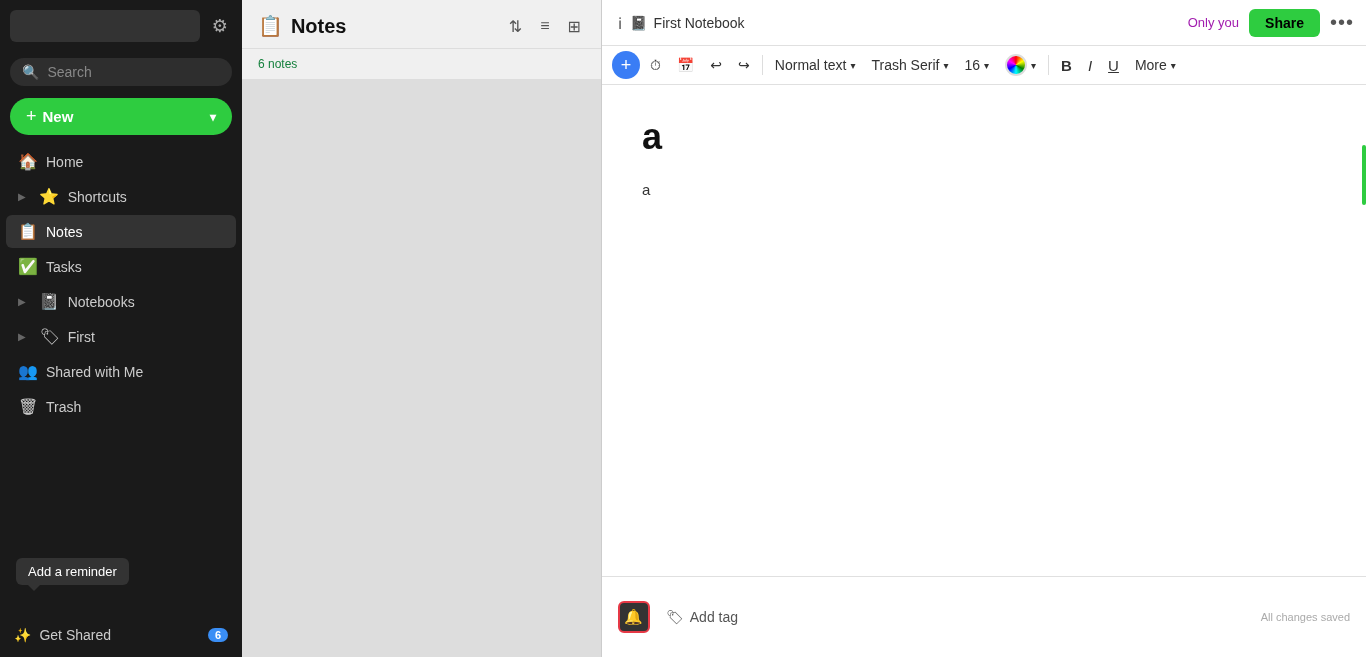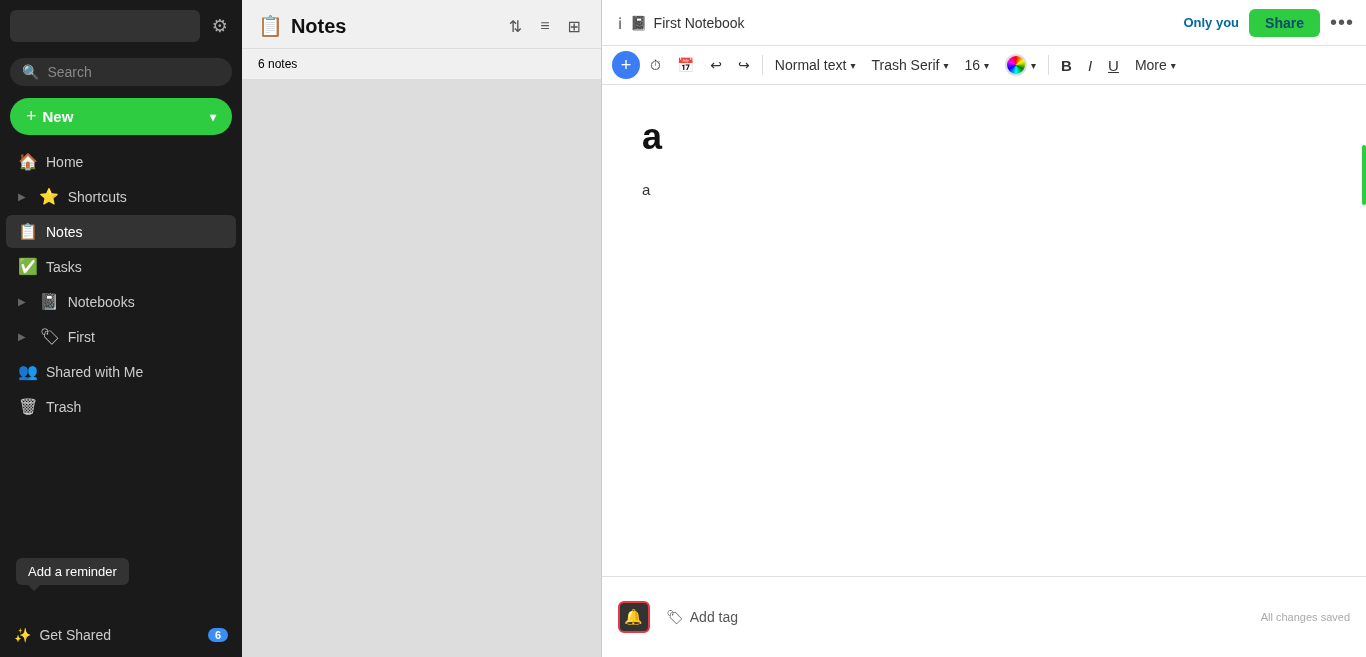--- a/index.html
+++ b/index.html
@@ -221,21 +221,21 @@
       border: none;
       cursor: pointer;
       color: #555;
       font-size: 16px;
       padding: 2px 4px;
     }
 
     #notes-count-row {
       padding: 8px 16px;
       font-size: 12px;
-      color: #000000;
+      color: #15803d;
       background: #f0f0f0;
       border-bottom: 1px solid #ddd;
     }
 
     #notes-list-scroll {
       flex: 1;
       overflow-y: auto;
       background: #ddd;
     }
 
@@ -277,27 +277,26 @@
     }
 
     #editor-top-right {
       display: flex;
       align-items: center;
       gap: 10px;
     }
 
     #only-you-text {
       font-size: 13px;
-      color: #0369a1;
-      font-weight: bold;
+      color: #a21caf;
     }
 
     #share-btn {
       background: #2ecc40;
-      color: #0c4a6e;
+      color: #000000;
       border: none;
       border-radius: 6px;
       padding: 6px 16px;
       font-size: 14px;
       font-weight: 600;
       cursor: pointer;
     }
 
     #more-options-btn {
       background: transparent;

